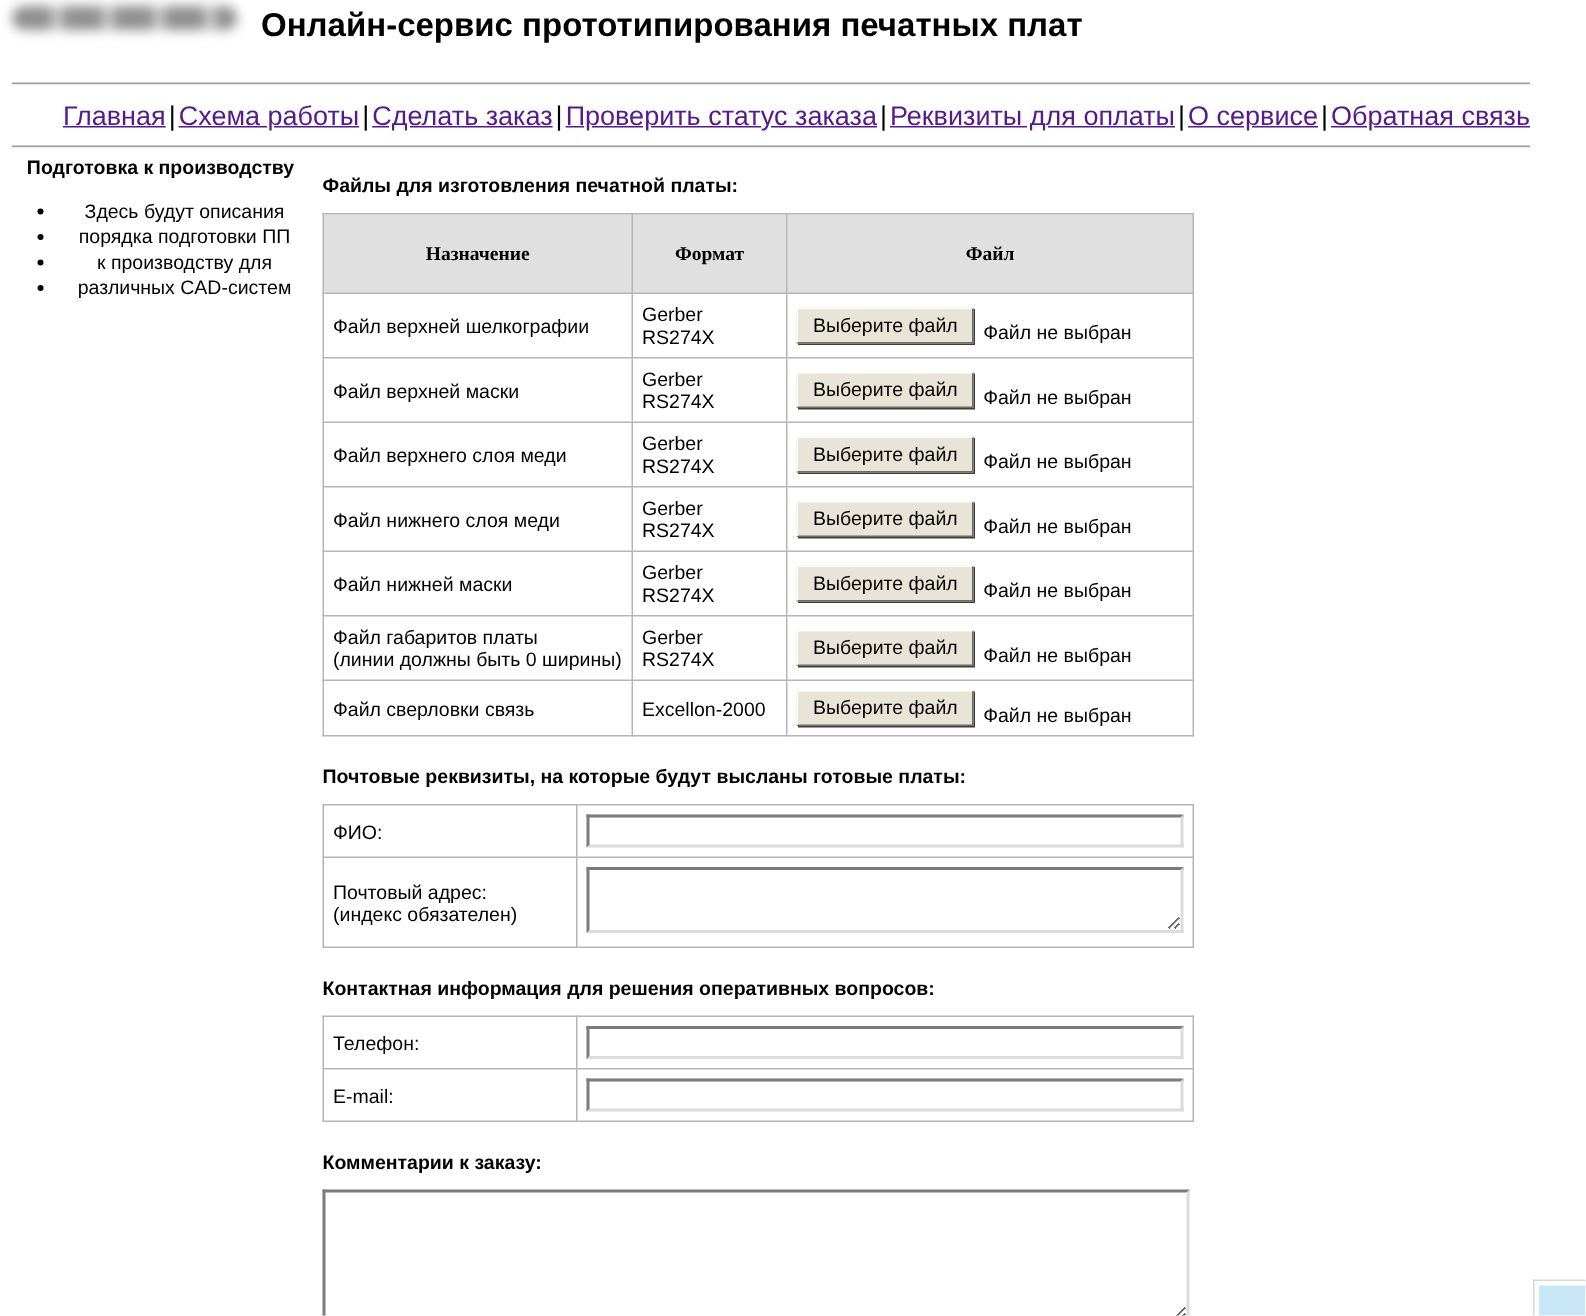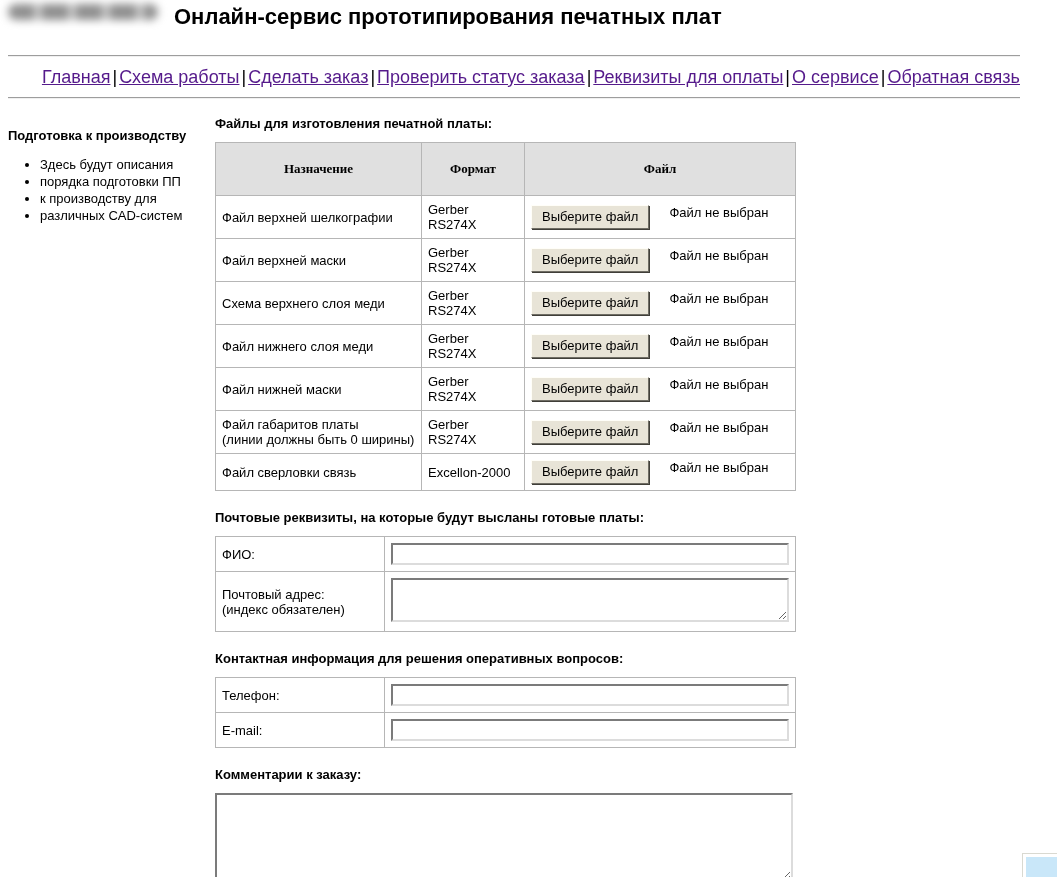--- a/index.html
+++ b/index.html
@@ -29,40 +29,40 @@
     border:0;height:0;margin:5px 0;
     border-top:1px solid #9d9d9d;border-bottom:1px solid #f0f0f0;
     width:1012px;
   }
   
   .main-nav{text-align:right;margin:10px 0 9px 0;font-size:18px;width:1012px;}
   .main-nav a{color:var(--link-purple,#551a8b);text-decoration:underline;}
   .main-nav .sep{color:#000;padding:0 2px;}
   
   .content{position:relative;padding-top:12px;}
-  .sidebar{position:absolute;left:0;top:24px;width:198px;}
+  .sidebar{position:absolute;left:0;top:0;width:198px;text-align:center;}
   .sidebar-heading{font-size:13px;font-weight:bold;margin:0;}
   .sidebar ul{margin:14px 0 0 0;padding-left:32px;}
   .sidebar li{line-height:16px;margin:0 0 1px 0;}
   .main{margin-left:207px;width:580px;}
   .section-heading{font-size:13px;font-weight:bold;margin:0 0 11px 0;}
   
   table.data{border-collapse:collapse;width:580px;margin-bottom:19px;table-layout:fixed;}
   table.data th{
     background:var(--table-header-bg,#e0e0e0);
     border:1px solid var(--table-border,#b6b6b6);
     padding:18px 6px;font-size:13px;font-weight:bold;text-align:center;font-family:Liberation Serif, serif;
   }
   table.data td{
     border:1px solid var(--table-border,#b6b6b6);
     padding:6px;font-size:13px;vertical-align:middle;line-height:15px;
   }
   .col-purpose{width:193px;}
   .col-format{width:90px;}
-  .file-control{display:flex;align-items:flex-start;gap:20px;}
+  .file-control{display:flex;align-items:flex-end;gap:6px;}
   .btn3d{
     font-family:"Liberation Sans", sans-serif;font-size:13px;color:#000;
     background:var(--button-face,#e8e4d7);
     border-top:1px solid #fffef8;border-left:1px solid #fffef8;
     border-right:1px solid #6f6d64;border-bottom:1px solid #6f6d64;
     box-shadow:1px 1px 0 0 #403f39;
     padding:4px 10px;cursor:pointer;line-height:14px;
   }
   .file-status{white-space:nowrap;}
   
@@ -141,21 +141,21 @@
               <td class="col-purpose"><span>Файл верхней маски</span></td>
               <td class="col-format">Gerber RS274X</td>
               <td>
                 <div class="file-control">
                   <button type="button" class="btn3d">Выберите файл</button>
                   <span class="file-status">Файл не выбран</span>
                 </div>
               </td>
             </tr>
             <tr>
-              <td class="col-purpose"><span>Схема верхнего слоя меди</span></td>
+              <td class="col-purpose"><span>Файл верхнего слоя меди</span></td>
               <td class="col-format">Gerber RS274X</td>
               <td>
                 <div class="file-control">
                   <button type="button" class="btn3d">Выберите файл</button>
                   <span class="file-status">Файл не выбран</span>
                 </div>
               </td>
             </tr>
             <tr>
               <td class="col-purpose"><span>Файл нижнего слоя меди</span></td>

